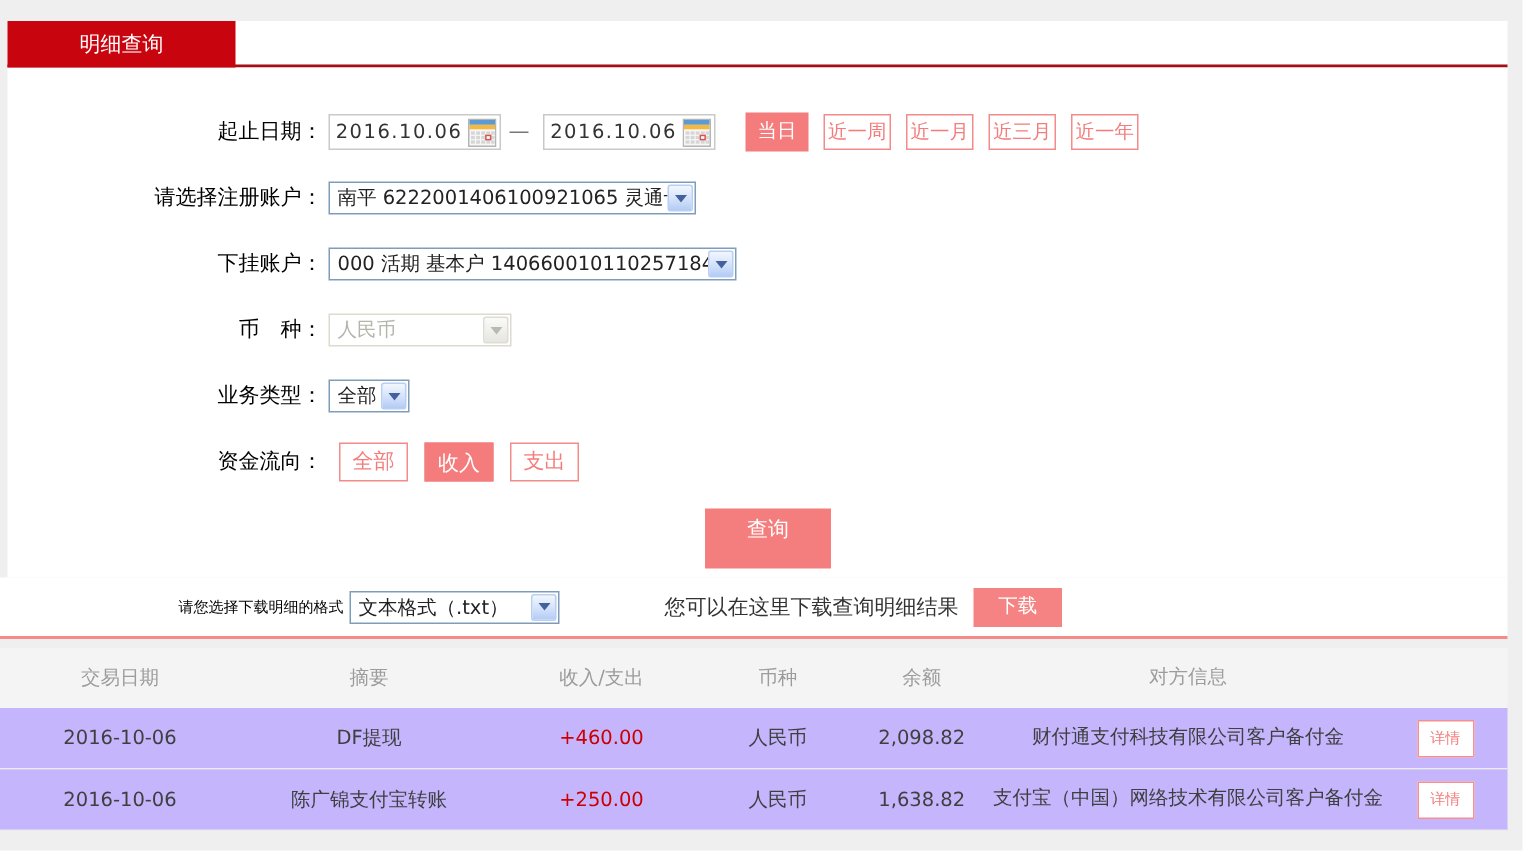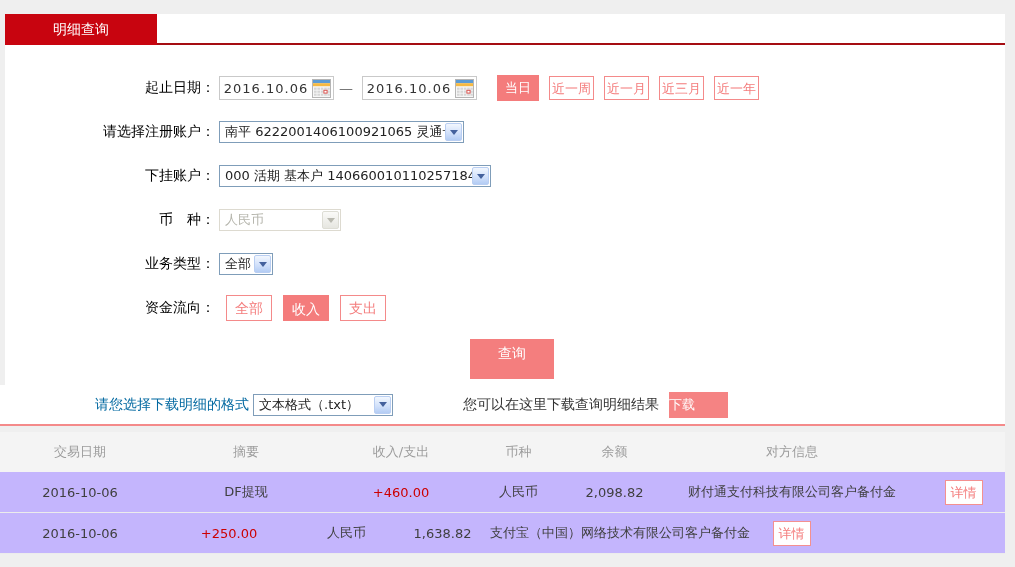--- a/index.html
+++ b/index.html
@@ -78,41 +78,41 @@
     background:#f47e7e; color:#fff; font-size:14px; text-align:center; line-height:28px;
     cursor:pointer;
   }
 
   
   .download-strip {
     position:absolute; left:0; top:385px; width:1005px; height:41px; box-sizing:border-box;
     background:#fff; border-bottom:2px solid #f48a8a;
     display:flex; align-items:center;
   }
-  .dl-label { margin-left:95px; font-size:14px; color:#0369a1; }
+  .dl-label { margin-left:119px; font-size:10px; color:#000000; }
   .dl-hint { margin-left:70px; font-size:14px; color:#333; }
   .dl-btn {
-    margin-left:10px; width:59px; height:26px; line-height:26px; text-align:left;
+    margin-left:10px; width:59px; height:26px; line-height:26px; text-align:center;
     background:#f58383; color:#fff; font-size:13px; cursor:pointer;
   }
 
   
   .rtable { position:absolute; left:0; top:432px; width:1005px; }
   .trow { display:flex; align-items:center; }
   .thead { background:#f4f4f4; height:40px; }
   .thead .cell { color:#9c9c9c; font-size:13px; }
   .tbody-row { background:#c4b5fd; border-bottom:1px solid #ececec; min-height:41px; padding:2px 0; box-sizing:border-box; }
   .cell { text-align:center; font-size:13px; color:#3f3f3f; box-sizing:border-box; }
   .c1 { width:160px; } .c2 { width:172px; } .c3 { width:138px; }
   .c4 { width:97px; }  .c5 { width:95px; }  .c6 { width:260px; line-height:1.6; }
   .c7 { width:83px; display:flex; justify-content:center; }
   .amount { color:#cc0000; }
   .detail-btn {
     width:38px; height:25px; line-height:23px; box-sizing:border-box; text-align:center;
-    border:1px solid #f49090; color:#f47c7c; background:#fff; font-size:13px; cursor:pointer;
+    border:1px solid #f49090; color:#f47c7c; background:#fff; font-size:10px; cursor:pointer;
   }
 </style>
 </head>
 <body>
 
 <div class="tabbar">
   <div class="tab">
     <span>明细查询</span>
   </div>
 </div>
@@ -259,20 +259,21 @@
     <span class="cell c4">人民币</span>
     <span class="cell c5">2,098.82</span>
     <span class="cell c6">财付通支付科技有限公司客户备付金</span>
     <span class="cell c7">
       <span class="detail-btn">详情</span>
     </span>
   </div>
 
   <div class="trow tbody-row">
     <span class="cell c1">2016-10-06</span>
+    <span class="cell c2">陈广锦支付宝转账</span>
     <span class="cell c3 amount">+250.00</span>
     <span class="cell c4">人民币</span>
     <span class="cell c5">1,638.82</span>
     <span class="cell c6">支付宝（中国）网络技术有限公司客户备付金</span>
     <span class="cell c7">
       <span class="detail-btn">详情</span>
     </span>
   </div>
 </div>
 

